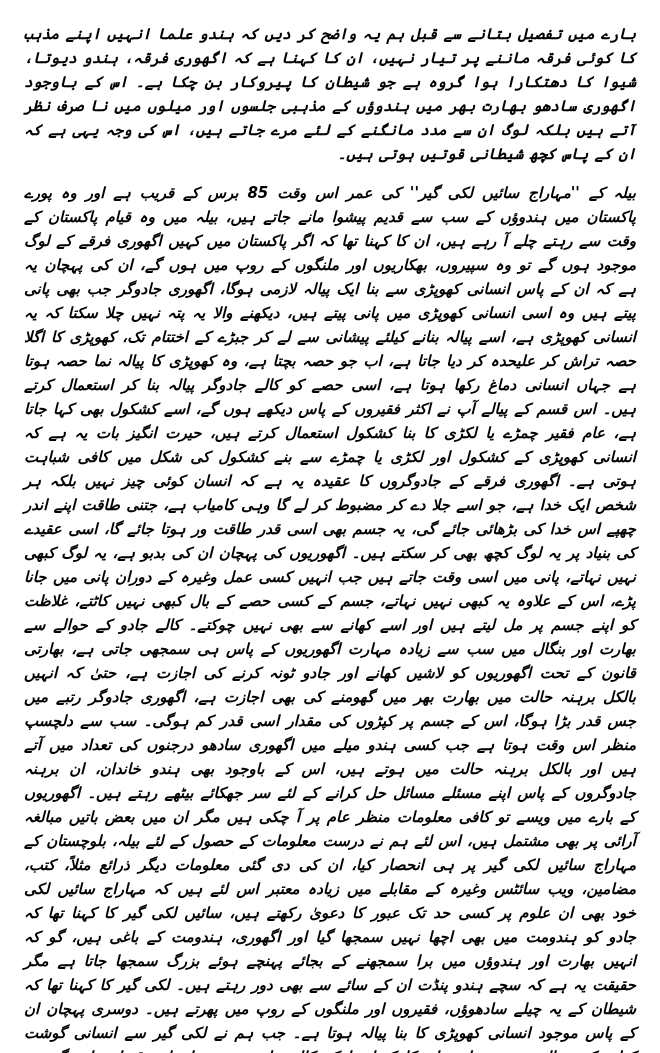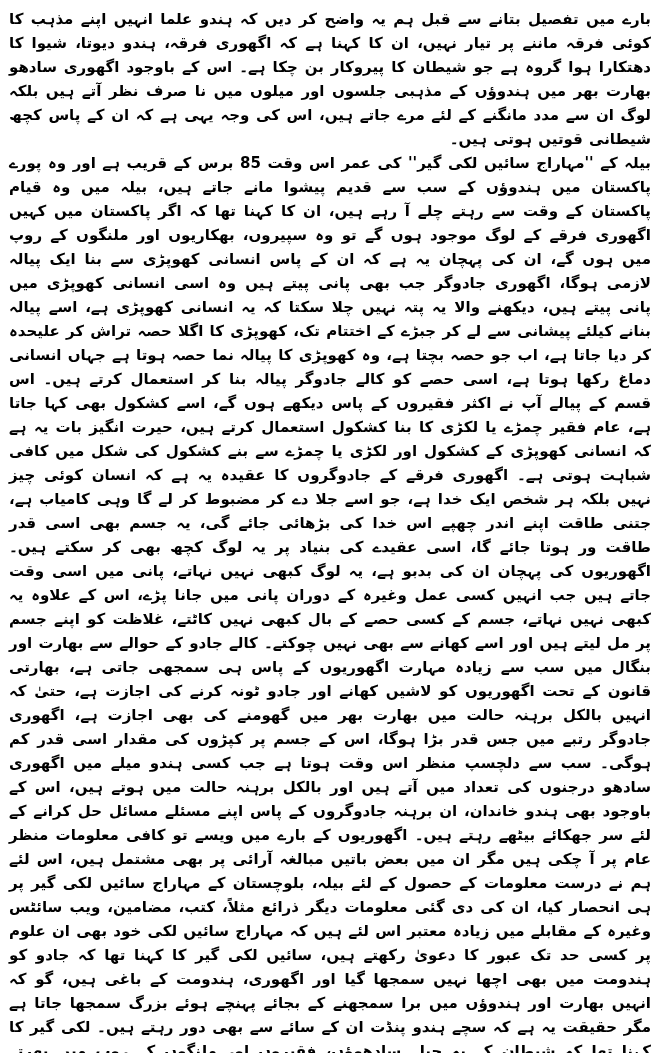--- a/index.html
+++ b/index.html
@@ -24,23 +24,24 @@
       direction: rtl;
       unicode-bidi: embed;
       text-align: justify;
       color: #000000;
       font-family: "DejaVu Sans", sans-serif;
       font-weight: bold;
       font-size: 15px;
       line-height: 24px;
     }
     .para {
-      margin: 0;
+      margin: 15px;
       padding: 0;
       word-spacing: 1px;
+      font-style: italic;
     }
   </style>
 </head>
 <body>
 
 <div class="page">
   <article class="text-block">
     <p class="para">بارے میں تفصیل بتانے سے قبل ہم یہ واضح کر دیں کہ ہندو علما انہیں اپنے مذہب کا کوئی فرقہ ماننے پر تیار نہیں، ان کا کہنا ہے کہ اگھوری فرقہ، ہندو دیوتا، شیوا کا دھتکارا ہوا گروہ ہے جو شیطان کا پیروکار بن چکا ہے۔ اس کے باوجود اگھوری سادھو بھارت بھر میں ہندوؤں کے مذہبی جلسوں اور میلوں میں نا صرف نظر آتے ہیں بلکہ لوگ ان سے مدد مانگنے کے لئے مرے جاتے ہیں، اس کی وجہ یہی ہے کہ ان کے پاس کچھ شیطانی قوتیں ہوتی ہیں۔</p>
     <p class="para">بیلہ کے ''مہاراج سائیں لکی گیر'' کی عمر اس وقت 85 برس کے قریب ہے اور وہ پورے پاکستان میں ہندوؤں کے سب سے قدیم پیشوا مانے جاتے ہیں، بیلہ میں وہ قیام پاکستان کے وقت سے رہتے چلے آ رہے ہیں، ان کا کہنا تھا کہ اگر پاکستان میں کہیں اگھوری فرقے کے لوگ موجود ہوں گے تو وہ سپیروں، بھکاریوں اور ملنگوں کے روپ میں ہوں گے، ان کی پہچان یہ ہے کہ ان کے پاس انسانی کھوپڑی سے بنا ایک پیالہ لازمی ہوگا، اگھوری جادوگر جب بھی پانی پیتے ہیں وہ اسی انسانی کھوپڑی میں پانی پیتے ہیں، دیکھنے والا یہ پتہ نہیں چلا سکتا کہ یہ انسانی کھوپڑی ہے، اسے پیالہ بنانے کیلئے پیشانی سے لے کر جبڑے کے اختتام تک، کھوپڑی کا اگلا حصہ تراش کر علیحدہ کر دیا جاتا ہے، اب جو حصہ بچتا ہے، وہ کھوپڑی کا پیالہ نما حصہ ہوتا ہے جہاں انسانی دماغ رکھا ہوتا ہے، اسی حصے کو کالے جادوگر پیالہ بنا کر استعمال کرتے ہیں۔ اس قسم کے پیالے آپ نے اکثر فقیروں کے پاس دیکھے ہوں گے، اسے کشکول بھی کہا جاتا ہے، عام فقیر چمڑے یا لکڑی کا بنا کشکول استعمال کرتے ہیں، حیرت انگیز بات یہ ہے کہ انسانی کھوپڑی کے کشکول اور لکڑی یا چمڑے سے بنے کشکول کی شکل میں کافی شباہت ہوتی ہے۔ اگھوری فرقے کے جادوگروں کا عقیدہ یہ ہے کہ انسان کوئی چیز نہیں بلکہ ہر شخص ایک خدا ہے، جو اسے جلا دے کر مضبوط کر لے گا وہی کامیاب ہے، جتنی طاقت اپنے اندر چھپے اس خدا کی بڑھائی جائے گی، یہ جسم بھی اسی قدر طاقت ور ہوتا جائے گا، اسی عقیدے کی بنیاد پر یہ لوگ کچھ بھی کر سکتے ہیں۔ اگھوریوں کی پہچان ان کی بدبو ہے، یہ لوگ کبھی نہیں نہاتے، پانی میں اسی وقت جاتے ہیں جب انہیں کسی عمل وغیرہ کے دوران پانی میں جانا پڑے، اس کے علاوہ یہ کبھی نہیں نہاتے، جسم کے کسی حصے کے بال کبھی نہیں کاٹتے، غلاظت کو اپنے جسم پر مل لیتے ہیں اور اسے کھانے سے بھی نہیں چوکتے۔ کالے جادو کے حوالے سے بھارت اور بنگال میں سب سے زیادہ مہارت اگھوریوں کے پاس ہی سمجھی جاتی ہے، بھارتی قانون کے تحت اگھوریوں کو لاشیں کھانے اور جادو ٹونہ کرنے کی اجازت ہے، حتیٰ کہ انہیں بالکل برہنہ حالت میں بھارت بھر میں گھومنے کی بھی اجازت ہے، اگھوری جادوگر رتبے میں جس قدر بڑا ہوگا، اس کے جسم پر کپڑوں کی مقدار اسی قدر کم ہوگی۔ سب سے دلچسپ منظر اس وقت ہوتا ہے جب کسی ہندو میلے میں اگھوری سادھو درجنوں کی تعداد میں آتے ہیں اور بالکل برہنہ حالت میں ہوتے ہیں، اس کے باوجود بھی ہندو خاندان، ان برہنہ جادوگروں کے پاس اپنے مسئلے مسائل حل کرانے کے لئے سر جھکائے بیٹھے رہتے ہیں۔ اگھوریوں کے بارے میں ویسے تو کافی معلومات منظر عام پر آ چکی ہیں مگر ان میں بعض باتیں مبالغہ آرائی پر بھی مشتمل ہیں، اس لئے ہم نے درست معلومات کے حصول کے لئے بیلہ، بلوچستان کے مہاراج سائیں لکی گیر پر ہی انحصار کیا، ان کی دی گئی معلومات دیگر ذرائع مثلاً، کتب، مضامین، ویب سائٹس وغیرہ کے مقابلے میں زیادہ معتبر اس لئے ہیں کہ مہاراج سائیں لکی خود بھی ان علوم پر کسی حد تک عبور کا دعویٰ رکھتے ہیں، سائیں لکی گیر کا کہنا تھا کہ جادو کو ہندومت میں بھی اچھا نہیں سمجھا گیا اور اگھوری، ہندومت کے باغی ہیں، گو کہ انہیں بھارت اور ہندوؤں میں برا سمجھنے کے بجائے پہنچے ہوئے بزرگ سمجھا جاتا ہے مگر حقیقت یہ ہے کہ سچے ہندو پنڈت ان کے سائے سے بھی دور رہتے ہیں۔ لکی گیر کا کہنا تھا کہ شیطان کے یہ چیلے سادھوؤں، فقیروں اور ملنگوں کے روپ میں پھرتے ہیں۔ دوسری پہچان ان کے پاس موجود انسانی کھوپڑی کا بنا پیالہ ہوتا ہے۔ جب ہم نے لکی گیر سے انسانی گوشت کھانے کے حوالے سے پوچھا تو ان کا کہنا تھا کہ کالے جادو میں تو انسانی قربانی اور گوشت کھانے کا عمل لازمی ہے، مگر اگھوری تو بغیر کسی جاپ کے بھی، انسانی لاشیں کھاتے رہتے ہیں کیونکہ یہ شروع سے ہی شیطان کے چیلے بن جاتے ہیں، کالے جادو میں جیسے جیسے انسان شیطانی درجات طے کرتا جاتا ہے، شیطان کی شرائط پوری کرتا جاتا ہے، مثلاً پہلے گندگی کھا کر ایمان ختم کرنا، پھر انسانیت کے خلاف جرم کرتے ہوئے انسانی بلی دینا اور آخر میں انسانیت کو ختم کرنے کے لئے انسانی لاشیں کھانا کالے جادو کے مراحل ہیں۔ اگھوری چونکہ اپنے آپ کو انسان نہیں مانتے اس لئے جو بھی اس فرقے میں شامل ہوتا ہے وہ ابتدا میں ہی انسانی گوشت کھانا شروع کر دیتا ہے، بھارت میں اگھوری سادھو زیادہ تر شمشان گھاٹ کے قریب رہتے ہیں، جیسے ہی کوئی مردہ جلنے کے لئے آتا ہے، یہ تیار ہو جاتے ہیں، جب مردہ جل جاتا ہے تو یہ اس کے بچے کچھے گوشت کو کرید کر نکالتے ہیں اور کھا جاتے ہیں۔ انسانی لاشیں کھانے کے پیچھے ان کا یہ فلسفہ کام کرتا ہے کہ جس قدر لاشیں وہ کھائیں گے، اتنے ہی انسانوں کی صلاحیتیں، طاقت اور دیگر خوبیاں ان کے اندر آ جائیں گی۔ جس طرح بھکر کے</p>
   </article>

